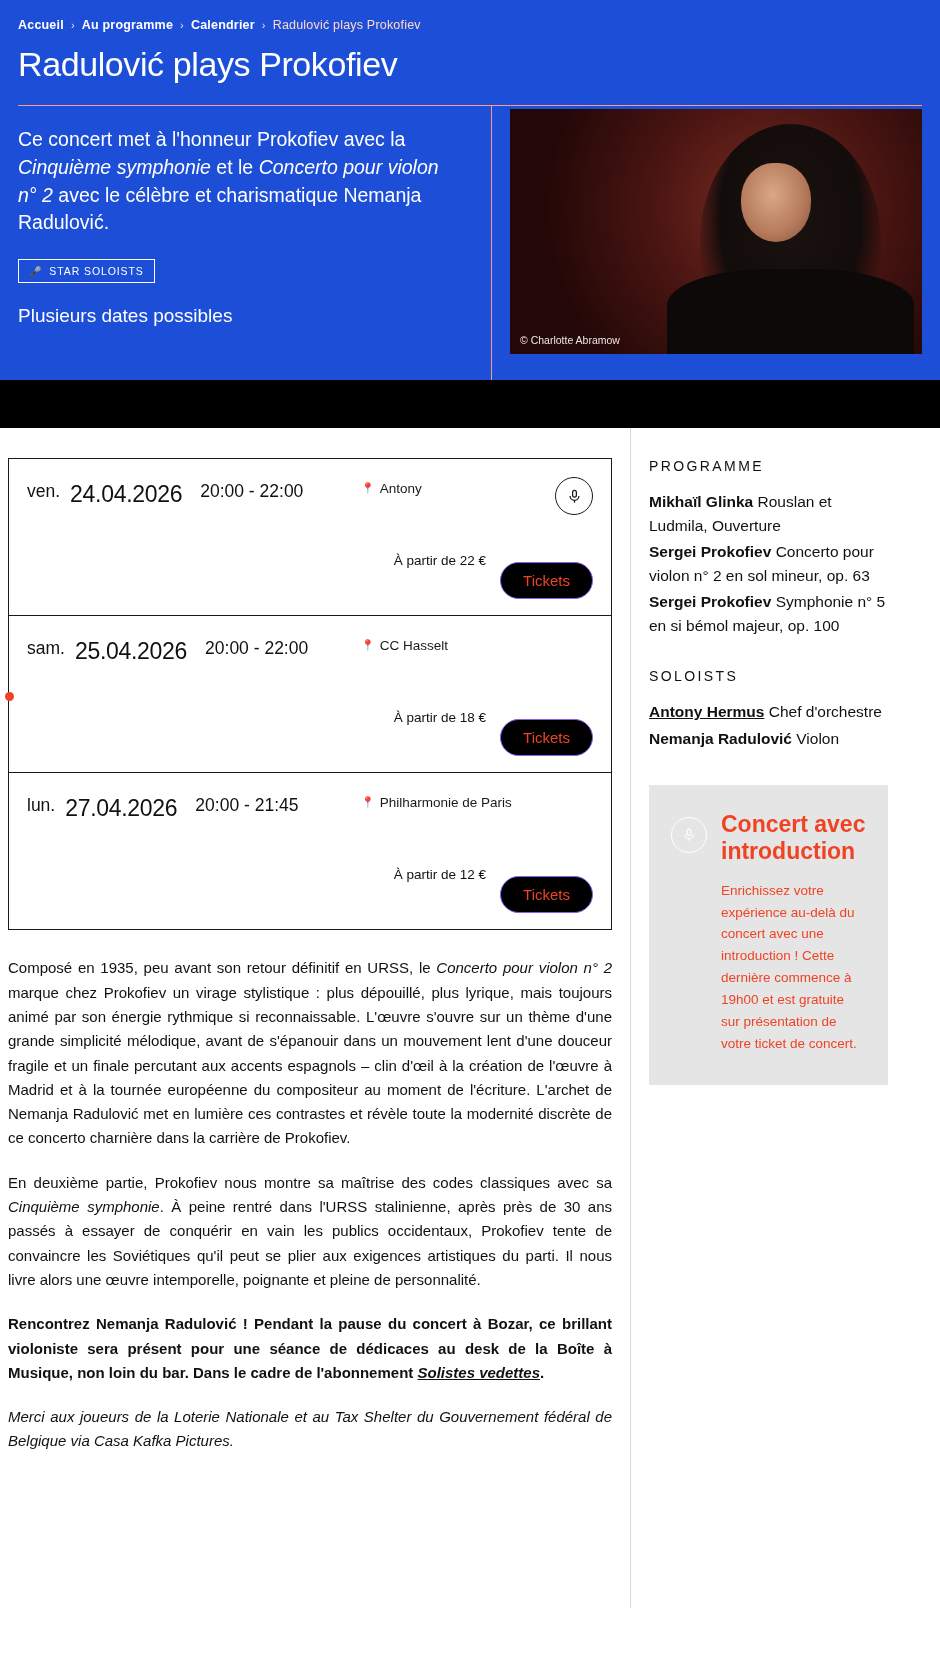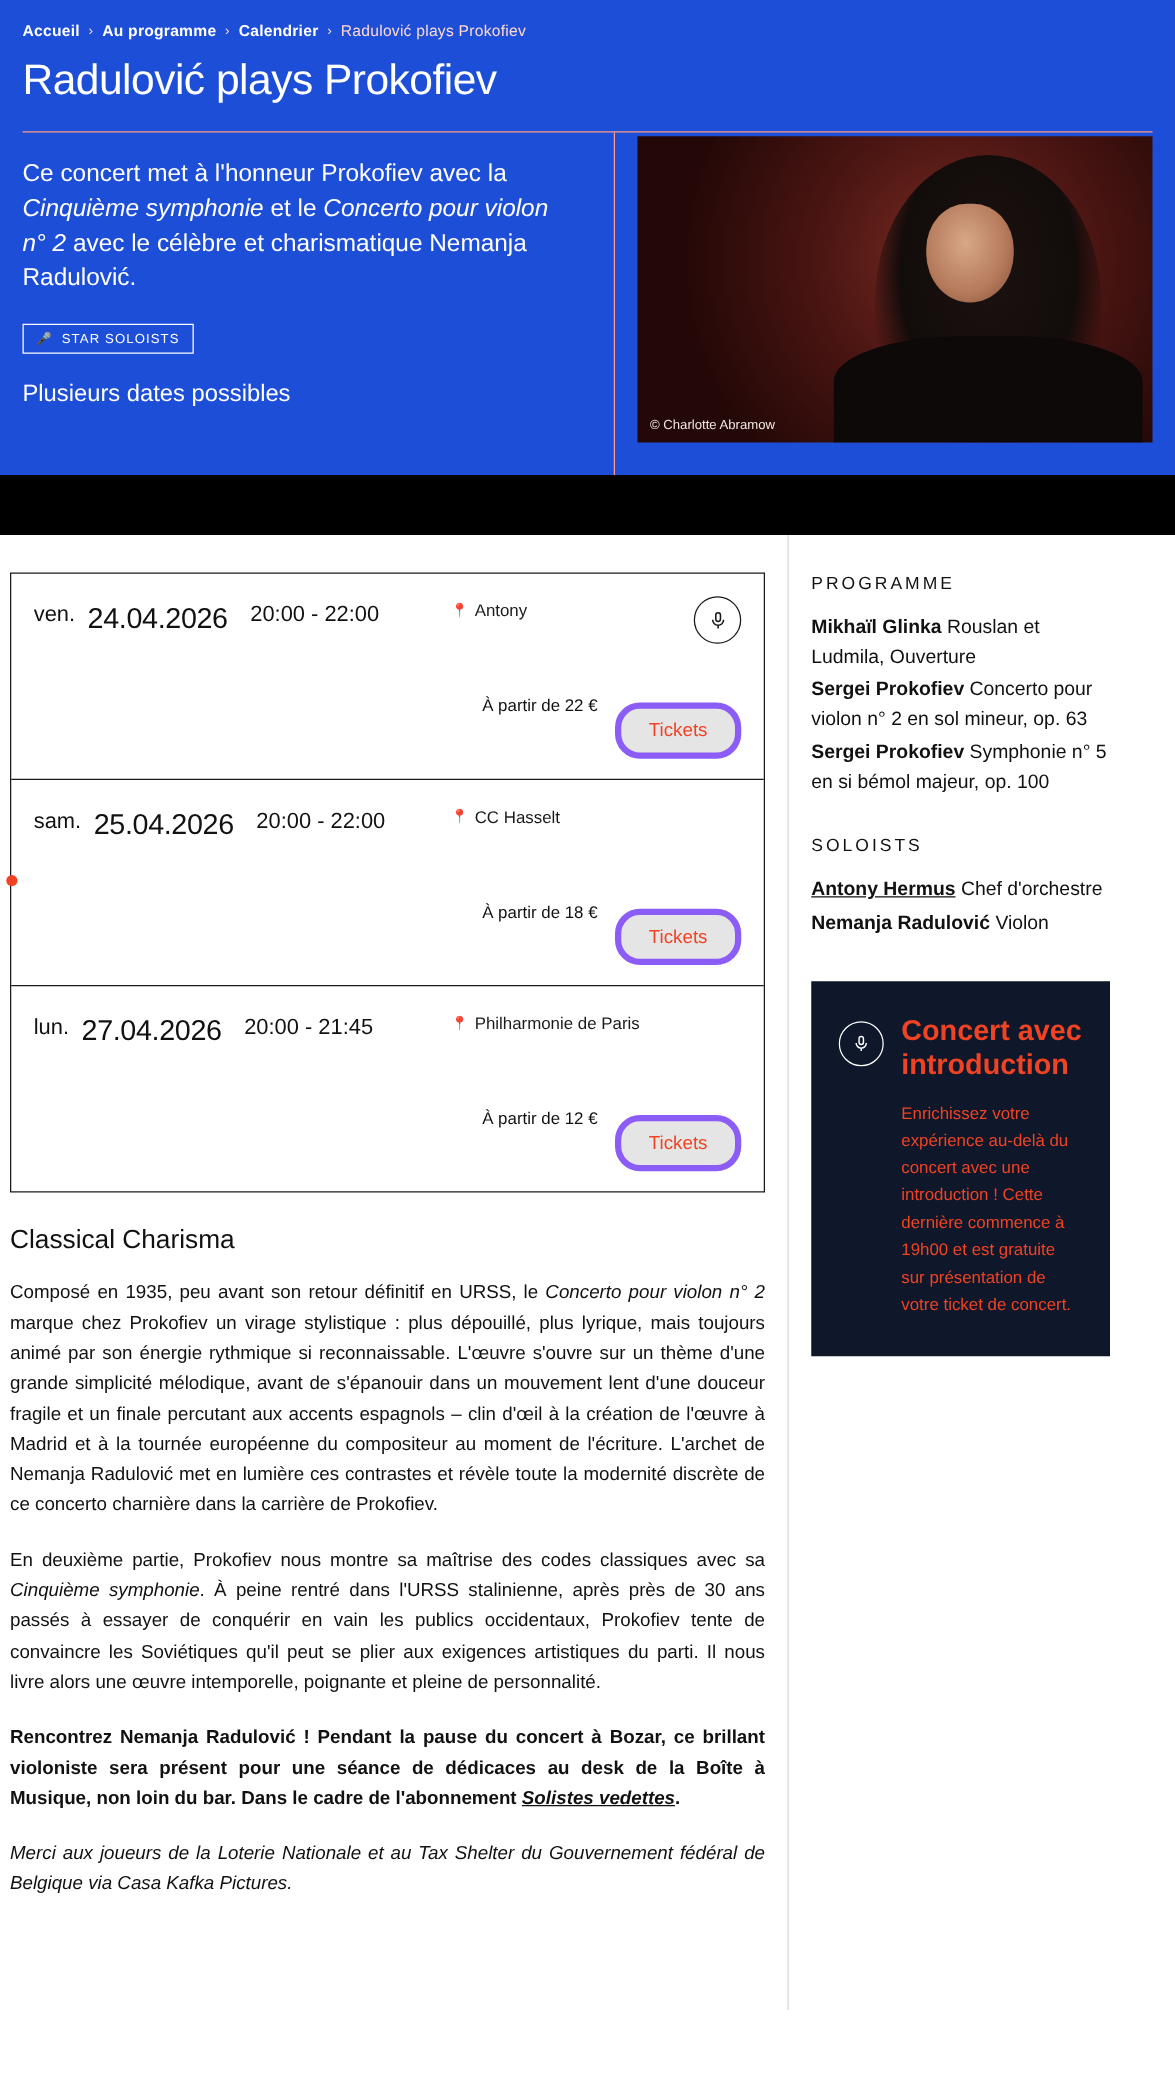--- a/index.html
+++ b/index.html
@@ -148,23 +148,23 @@
   .pin { font-size: 11px; }
   .price-row {
     display: flex;
     align-items: center;
     justify-content: flex-end;
     gap: 14px;
     margin-top: 26px;
   }
   .price { font-size: 13.5px; }
   .tickets-btn {
-    border: 5px solid #8b5cf6;
+    border: 1px solid #8b5cf6;
     color: #f04324;
-    background: #e5e5e5;
+    background: #000000;
     border-radius: 20px;
     font-size: 15px;
     padding: 9px 22px;
     cursor: pointer;
     font-family: "Liberation Sans", sans-serif;
     margin-top: 40px;
   }
   .mic-badge {
     position: absolute;
     right: 18px; top: 18px;
@@ -204,21 +204,21 @@
   .prog-item, .artist-item {
     font-size: 15.5px;
     line-height: 1.55;
     margin-bottom: 2px;
   }
   .prog-item b, .artist-item b { font-weight: bold; }
   .artist-item .ulink { text-decoration: underline; font-weight: bold; text-align: right; }
   .artists-block { margin-top: 30px; }
 
   .promo {
-    background: #0f172a;
+    background: #e5e5e5;
     color: #f04324;
     margin-top: 34px;
     padding: 26px 22px 30px 22px;
     display: flex;
     gap: 14px;
     align-items: flex-start;
   }
   .promo-icon {
     width: 36px; height: 36px; min-width: 36px;
     border-radius: 50%;
@@ -354,21 +354,20 @@
             <div class="price-row">
               <span class="price">À partir de 12 €</span>
               <button class="tickets-btn">Tickets</button>
             </div>
           </div>
         </div>
 
       </div>
 
       <div class="article">
-        <h2>Classical Charisma</h2>
 
         <p><span>Composé en 1935, peu avant son retour définitif en URSS, le </span><em>Concerto pour violon n° 2</em><span> marque chez Prokofiev un virage stylistique : plus dépouillé, plus lyrique, mais toujours animé par son énergie rythmique si reconnaissable. L'œuvre s'ouvre sur un thème d'une grande simplicité mélodique, avant de s'épanouir dans un mouvement lent d'une douceur fragile et un finale percutant aux accents espagnols – clin d'œil à la création de l'œuvre à Madrid et à la tournée européenne du compositeur au moment de l'écriture. L'archet de Nemanja Radulović met en lumière ces contrastes et révèle toute la modernité discrète de ce concerto charnière dans la carrière de Prokofiev.</span></p>
 
         <p><span>En deuxième partie, Prokofiev nous montre sa maîtrise des codes classiques avec sa </span><em>Cinquième symphonie</em><span>. À peine rentré dans l'URSS stalinienne, après près de 30 ans passés à essayer de conquérir en vain les publics occidentaux, Prokofiev tente de convaincre les Soviétiques qu'il peut se plier aux exigences artistiques du parti. Il nous livre alors une œuvre intemporelle, poignante et pleine de personnalité.</span></p>
 
         <p class="bold"><span>Rencontrez Nemanja Radulović ! Pendant la pause du concert à Bozar, ce brillant violoniste sera présent pour une séance de dédicaces au desk de la Boîte à Musique, non loin du bar. Dans le cadre de l'abonnement </span><a class="ul" href="#">Solistes vedettes</a><span>.</span></p>
 
         <p class="italic">Merci aux joueurs de la Loterie Nationale et au Tax Shelter du Gouvernement fédéral de Belgique via Casa Kafka Pictures.</p>
       </div>
     </div>

